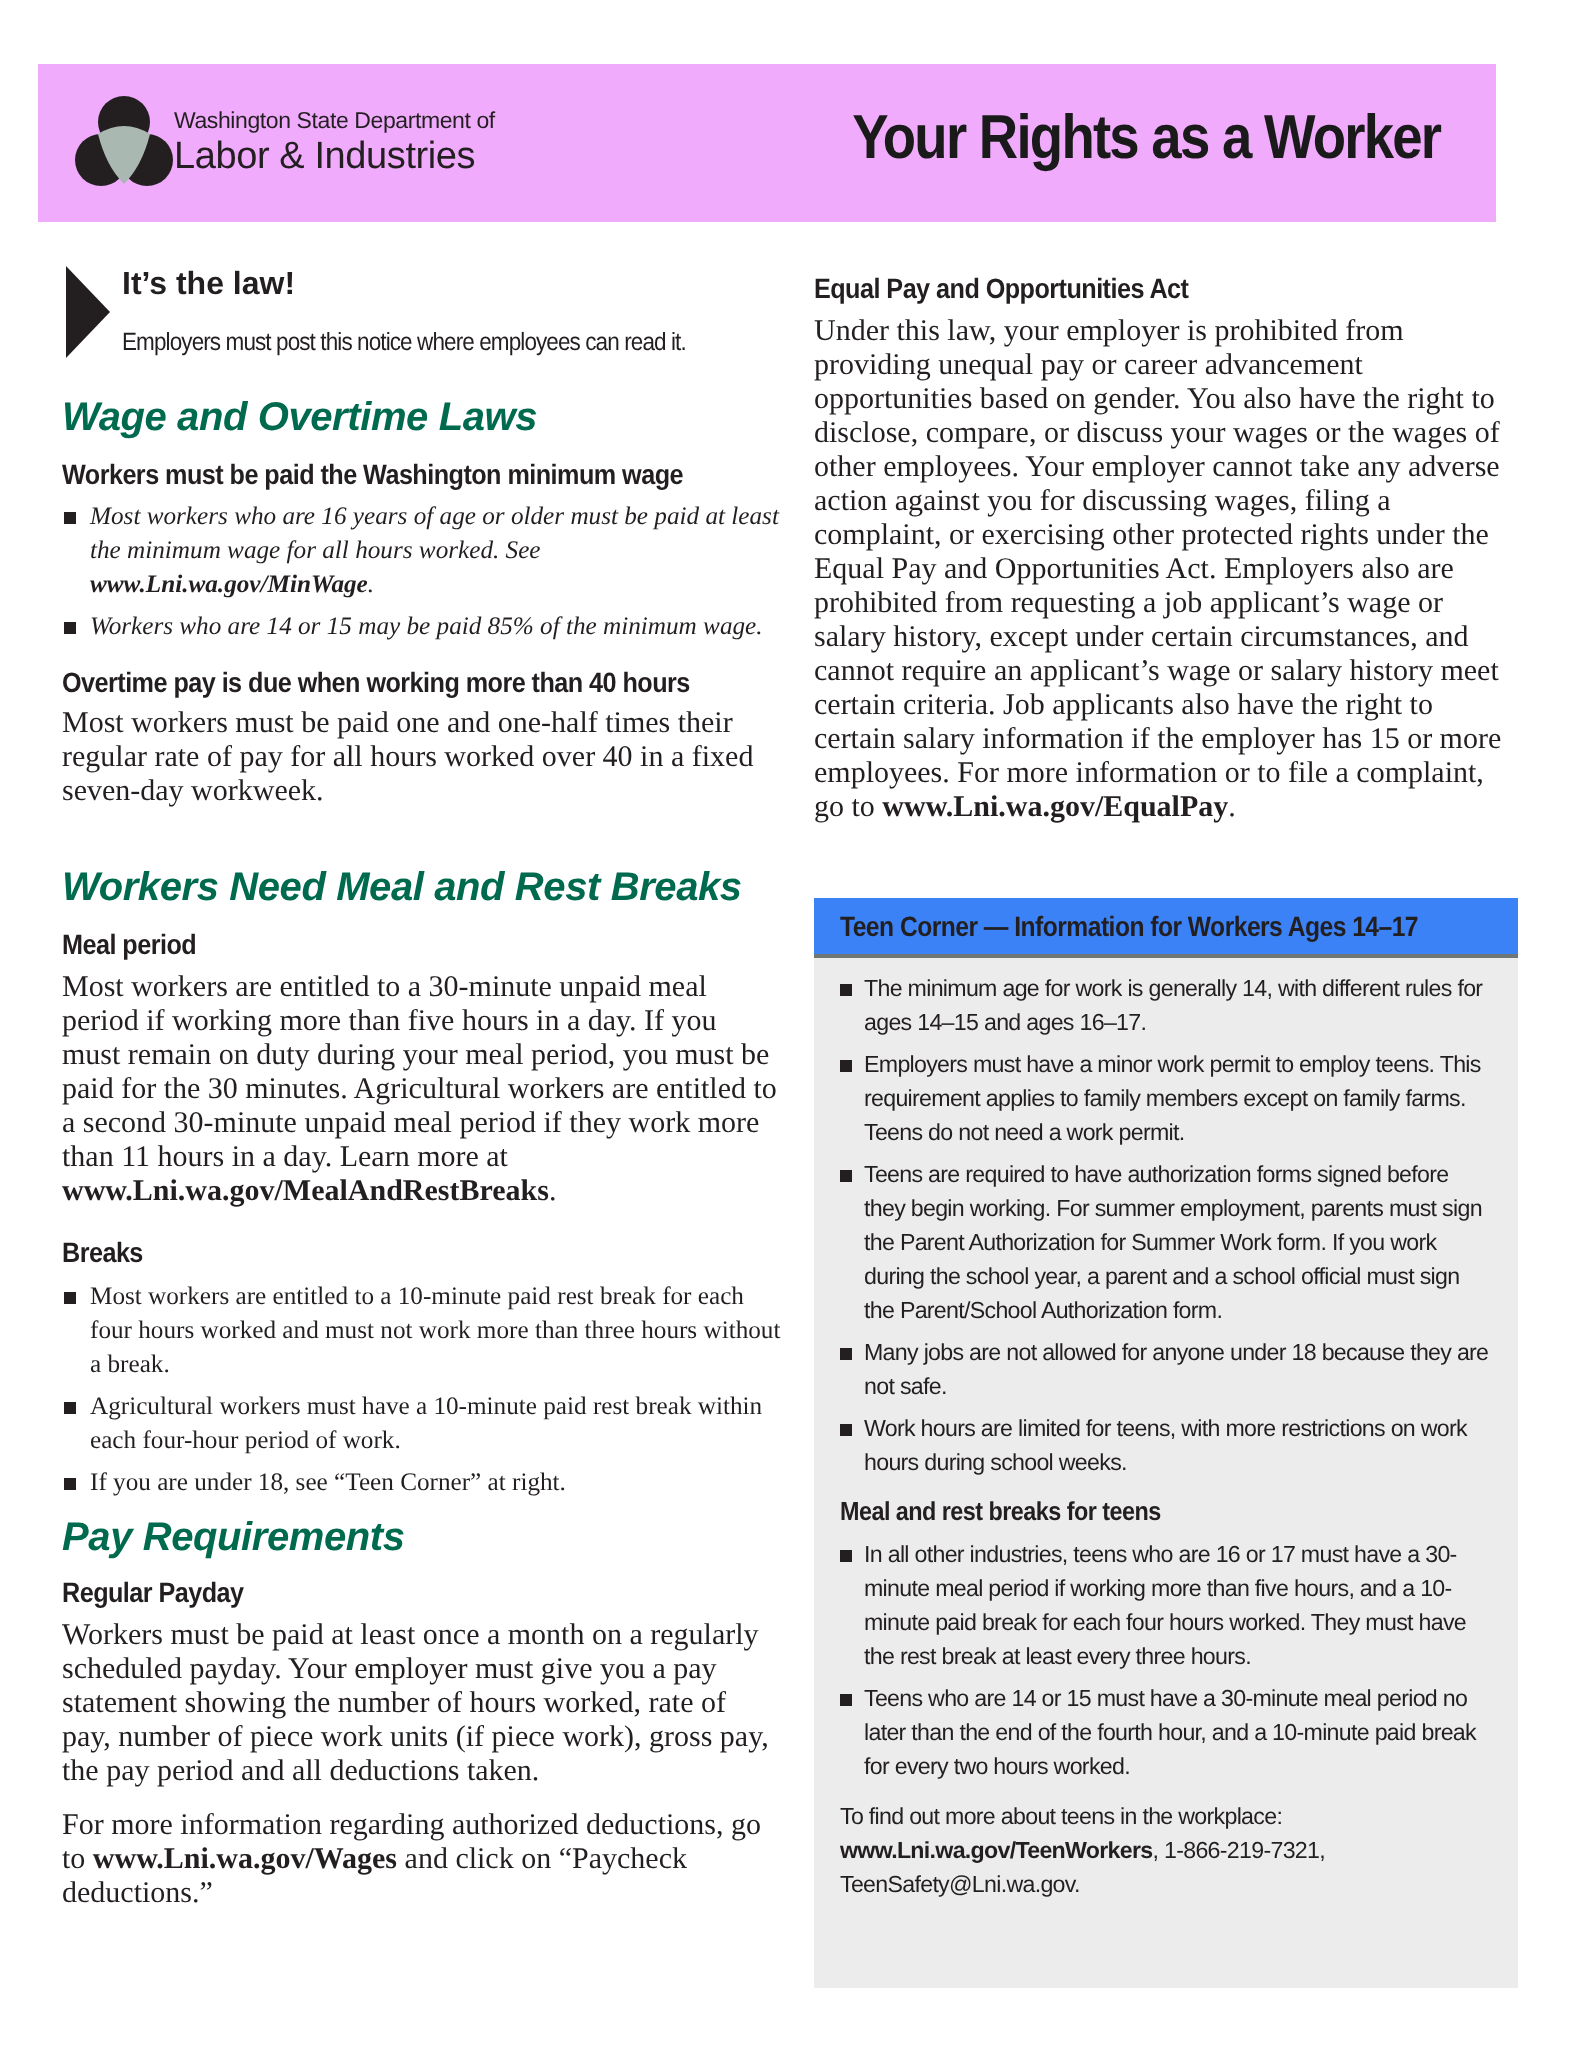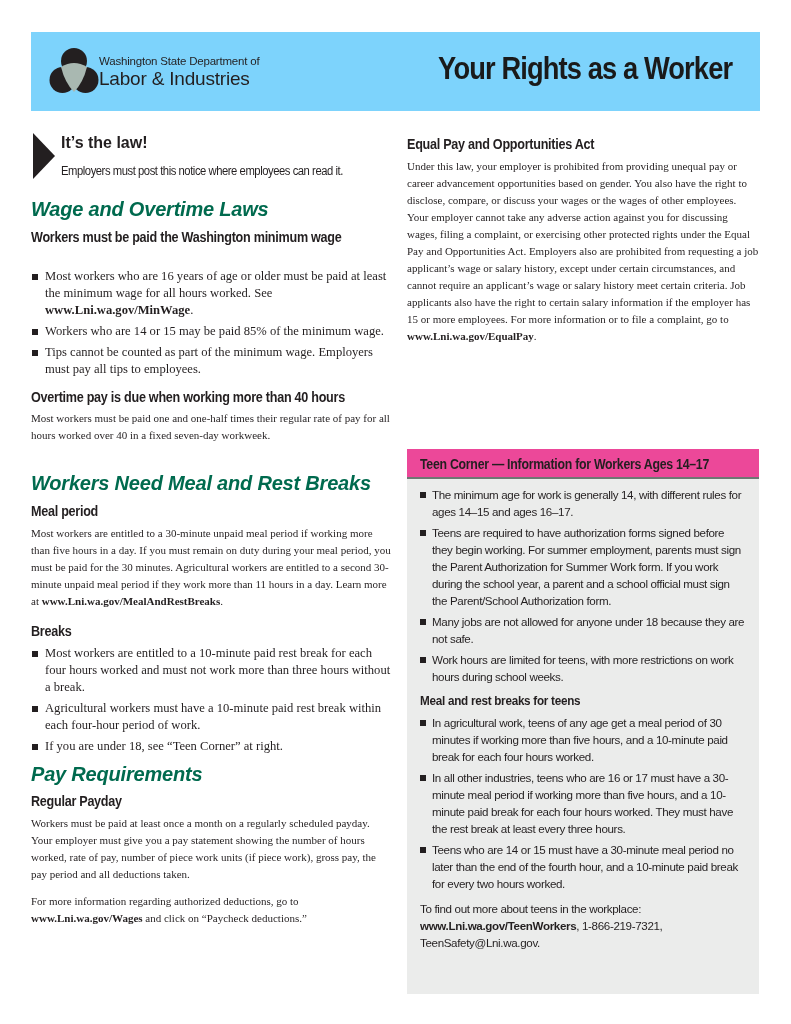--- a/index.html
+++ b/index.html
@@ -1,45 +1,45 @@
 <!DOCTYPE html>
 <html><head>
 <meta charset="utf-8">
 <style>
   * { box-sizing: border-box; margin: 0; padding: 0; }
   html, body { width: 791px; height: 1024px; background: #ffffff; overflow: hidden; }
   body { position: relative; color: #231f20; font-family: "Liberation Serif", serif; }
 
-  .banner { position: absolute; left: 31px; top: 32px; width: 729px; height: 79px; background: #7dd3fc; }
+  .banner { position: absolute; left: 19px; top: 32px; width: 729px; height: 79px; background: #f0abfc; }
   .logo { position: absolute; left: 18px; top: 15px; width: 50px; height: 50px; }
   .logo svg { width: 50px; height: 50px; display: block; }
   .agency { position: absolute; left: 68px; top: 23px; font-family: "Liberation Sans", sans-serif; color: #231f20; }
   .agency .l1 { font-size: 11.5px; letter-spacing: -0.2px; line-height: 13px; }
   .agency .l2 { font-size: 19px; letter-spacing: -0.2px; line-height: 21px; }
   .banner-title { position: absolute; right: 28px; top: 19px; font-family: "Liberation Sans", sans-serif; font-weight: bold; font-size: 31px; letter-spacing: -1px; color: #1a1a1a; transform: scaleX(0.88); transform-origin: right center; white-space: nowrap; }
 
   .col-left { position: absolute; left: 31px; top: 128px; width: 360px; }
   .col-right { position: absolute; left: 407px; top: 128px; width: 352px; }
 
   .law { position: relative; height: 58px; }
   .law-arrow { position: absolute; left: 2px; top: 5px; width: 0; height: 0; border-top: 23px solid transparent; border-bottom: 23px solid transparent; border-left: 22px solid #231f20; }
   .law-title { position: absolute; left: 30px; top: 6px; font-family: "Liberation Sans", sans-serif; font-weight: bold; font-size: 16px; }
   .law-sub { position: absolute; left: 30px; top: 36px; font-family: "Liberation Sans", sans-serif; font-size: 12.5px; letter-spacing: -0.5px; transform: scaleX(0.9); transform-origin: left center; white-space: nowrap; }
 
   .h1 { font-family: "Liberation Sans", sans-serif; font-weight: bold; color: #006a4e; font-size: 20px; letter-spacing: -0.2px; font-style: italic; }
   .h2 { font-family: "Liberation Sans", sans-serif; font-weight: bold; font-size: 14px; letter-spacing: -0.3px; transform: scaleX(0.9); transform-origin: left center; white-space: nowrap; }
-  .p { font-size: 11px; line-height: 17px; font-family: Liberation Serif, serif; }
+  .p { font-size: 15px; line-height: 17px; font-family: Liberation Serif, serif; }
   .p b, .bul b { font-weight: bold; }
 
   ul.bul { list-style: none; }
   ul.bul li { position: relative; padding-left: 14px; font-size: 12.6px; line-height: 17px; margin-bottom: 4px; }
   ul.bul li::before { content: ""; position: absolute; left: 1px; top: 6px; width: 6px; height: 6px; background: #231f20; }
 
   .teen { position: absolute; left: 407px; top: 449px; width: 352px; height: 545px; background: #ebeceb; }
-  .teen-head { height: 30px; background: #ec4899; border-bottom: 2px solid #6e7773; padding-left: 13px; padding-top: 6px; }
+  .teen-head { height: 30px; background: #3b82f6; border-bottom: 2px solid #6e7773; padding-left: 13px; padding-top: 6px; }
   .teen-head span { font-family: "Liberation Sans", sans-serif; font-weight: bold; font-size: 14px; letter-spacing: -0.3px; display: inline-block; transform: scaleX(0.88); transform-origin: left center; white-space: nowrap; }
   .teen-body { padding: 7px 12px 0 13px; font-family: "Liberation Sans", sans-serif; }
   .teen ul.bul li { font-family: "Liberation Sans", sans-serif; font-size: 11.6px; line-height: 17px; letter-spacing: -0.35px; margin-bottom: 4px; padding-left: 12px; }
   .teen ul.bul li::before { top: 6px; left: 0; }
   .teen .h2 { font-size: 13px; }
   .teen .more { font-size: 11.6px; line-height: 17px; letter-spacing: -0.35px; }
 </style>
 </head>
 <body>
 
@@ -61,24 +61,23 @@
 
 <div class="col-left">
   <div class="law">
     <div class="law-arrow"></div>
     <div class="law-title">It’s the law!</div>
     <div class="law-sub">Employers must post this notice where employees can read it.</div>
   </div>
 
   <div class="h1" style="margin-top:12px;">Wage and Overtime Laws</div>
   <div class="h2" style="margin-top:8px;">Workers must be paid the Washington minimum wage</div>
-  <ul class="bul" style="margin-top:23px;">
+  <ul class="bul" style="margin-top:5px;font-style:italic;">
     <li><span>Most workers who are 16 years of age or older must be paid at least the minimum wage for all hours worked. See </span><b>www.Lni.wa.gov/MinWage</b><span>.</span></li>
     <li>Workers who are 14 or 15 may be paid 85% of the minimum wage.</li>
-    <li>Tips cannot be counted as part of the minimum wage. Employers must pay all tips to employees.</li>
   </ul>
   <div class="h2" style="margin-top:11px;">Overtime pay is due when working more than 40 hours</div>
   <div class="p" style="margin-top:5px;">Most workers must be paid one and one-half times their regular rate of pay for all hours worked over 40 in a fixed seven-day workweek.</div>
 
   <div class="h1" style="margin-top:28px;">Workers Need Meal and Rest Breaks</div>
   <div class="h2" style="margin-top:8px;">Meal period</div>
   <div class="p" style="margin-top:6px;"><span>Most workers are entitled to a 30-minute unpaid meal period if working more than five hours in a day. If you must remain on duty during your meal period, you must be paid for the 30 minutes. Agricultural workers are entitled to a second 30-minute unpaid meal period if they work more than 11 hours in a day. Learn more at </span><b>www.Lni.wa.gov/MealAndRestBreaks</b><span>.</span></div>
   <div class="h2" style="margin-top:13px;">Breaks</div>
   <ul class="bul" style="margin-top:6px;">
     <li>Most workers are entitled to a 10-minute paid rest break for each four hours worked and must not work more than three hours without a break.</li>
@@ -97,25 +96,25 @@
   <div class="p" style="margin-top:6px;"><span>Under this law, your employer is prohibited from providing unequal pay or career advancement opportunities based on gender. You also have the right to disclose, compare, or discuss your wages or the wages of other employees. Your employer cannot take any adverse action against you for discussing wages, filing a complaint, or exercising other protected rights under the Equal Pay and Opportunities Act. Employers also are prohibited from requesting a job applicant’s wage or salary history, except under certain circumstances, and cannot require an applicant’s wage or salary history meet certain criteria. Job applicants also have the right to certain salary information if the employer has 15 or more employees. For more information or to file a complaint, go to </span><b>www.Lni.wa.gov/EqualPay</b><span>.</span></div>
 </div>
 
 <div class="teen">
   <div class="teen-head">
     <span>Teen Corner — Information for Workers Ages 14–17</span>
   </div>
   <div class="teen-body">
     <ul class="bul">
       <li>The minimum age for work is generally 14, with different rules for ages 14–15 and ages 16–17.</li>
+      <li>Employers must have a minor work permit to employ teens. This requirement applies to family members except on family farms. Teens do not need a work permit.</li>
       <li>Teens are required to have authorization forms signed before they begin working. For summer employment, parents must sign the Parent Authorization for Summer Work form. If you work during the school year, a parent and a school official must sign the Parent/School Authorization form.</li>
       <li>Many jobs are not allowed for anyone under 18 because they are not safe.</li>
       <li>Work hours are limited for teens, with more restrictions on work hours during school weeks.</li>
     </ul>
     <div class="h2" style="margin-top:8px;">Meal and rest breaks for teens</div>
     <ul class="bul" style="margin-top:6px;">
-      <li>In agricultural work, teens of any age get a meal period of 30 minutes if working more than five hours, and a 10-minute paid break for each four hours worked.</li>
       <li>In all other industries, teens who are 16 or 17 must have a 30-minute meal period if working more than five hours, and a 10-minute paid break for each four hours worked. They must have the rest break at least every three hours.</li>
       <li>Teens who are 14 or 15 must have a 30-minute meal period no later than the end of the fourth hour, and a 10-minute paid break for every two hours worked.</li>
     </ul>
     <div class="more" style="margin-top:8px;"><span>To find out more about teens in the workplace: </span><b>www.Lni.wa.gov/TeenWorkers</b><span>, 1-866-219-7321, TeenSafety@Lni.wa.gov.</span></div>
   </div>
 </div>
 
 </body></html>

